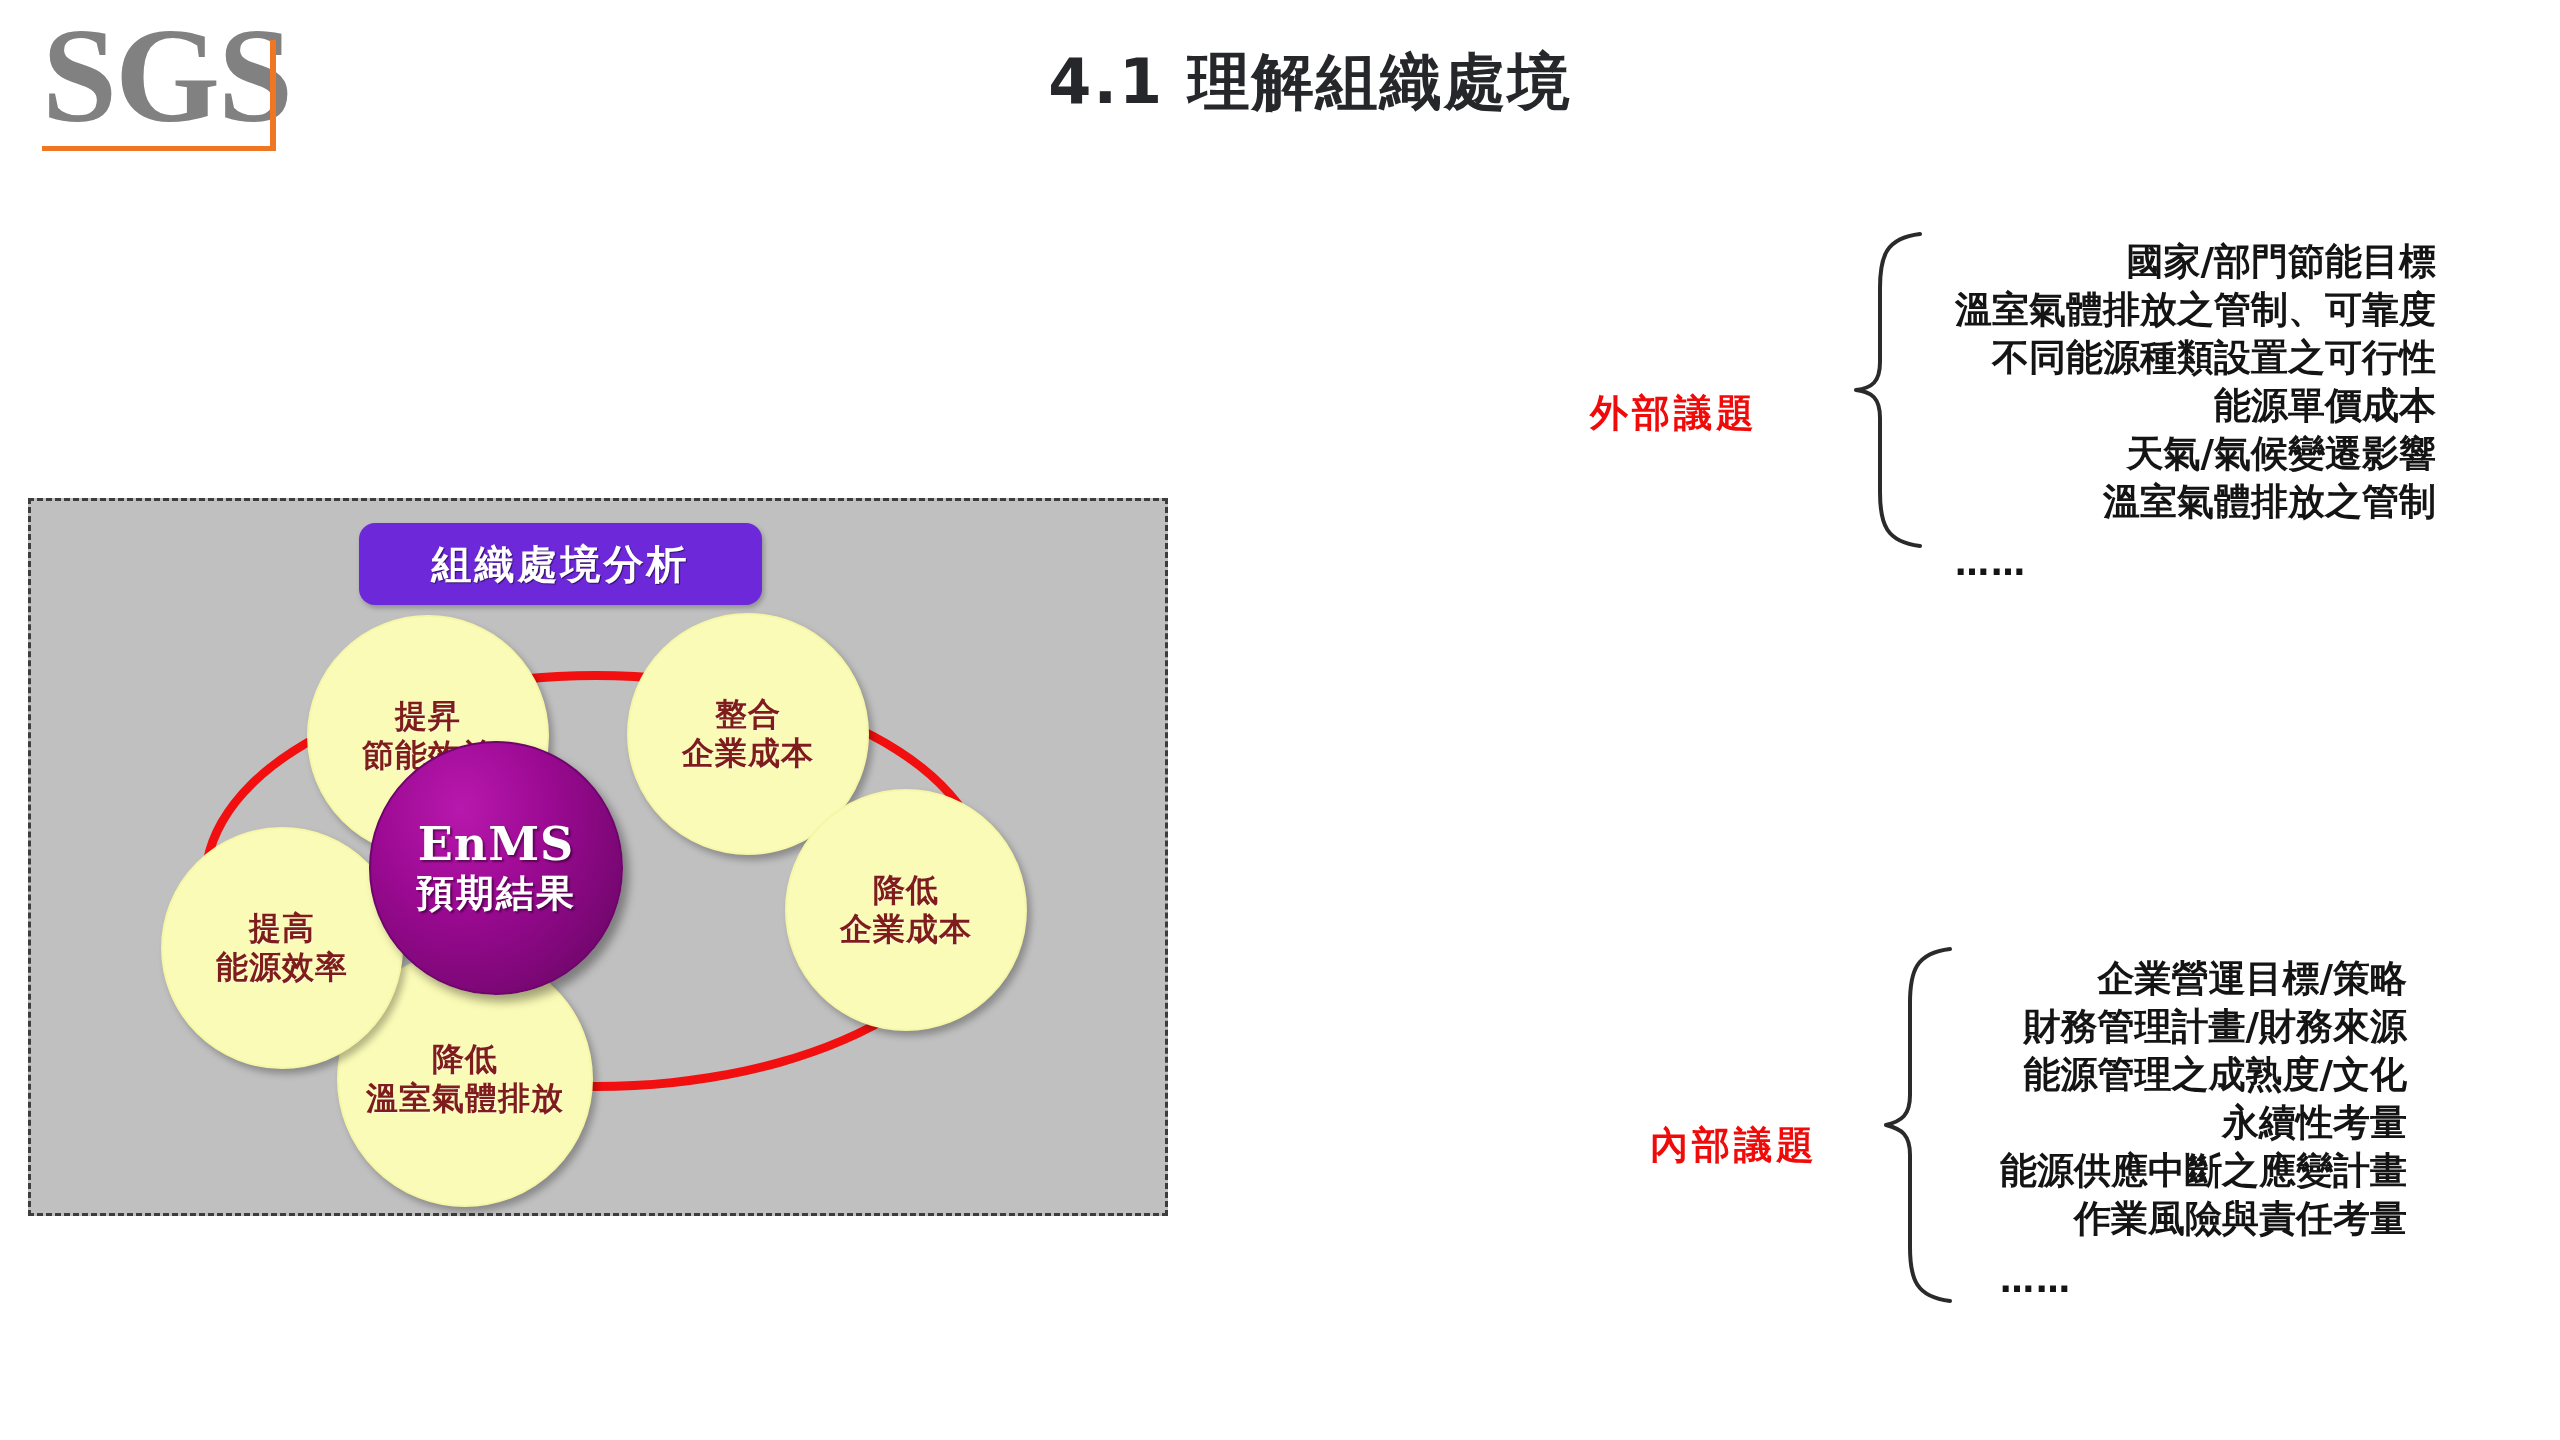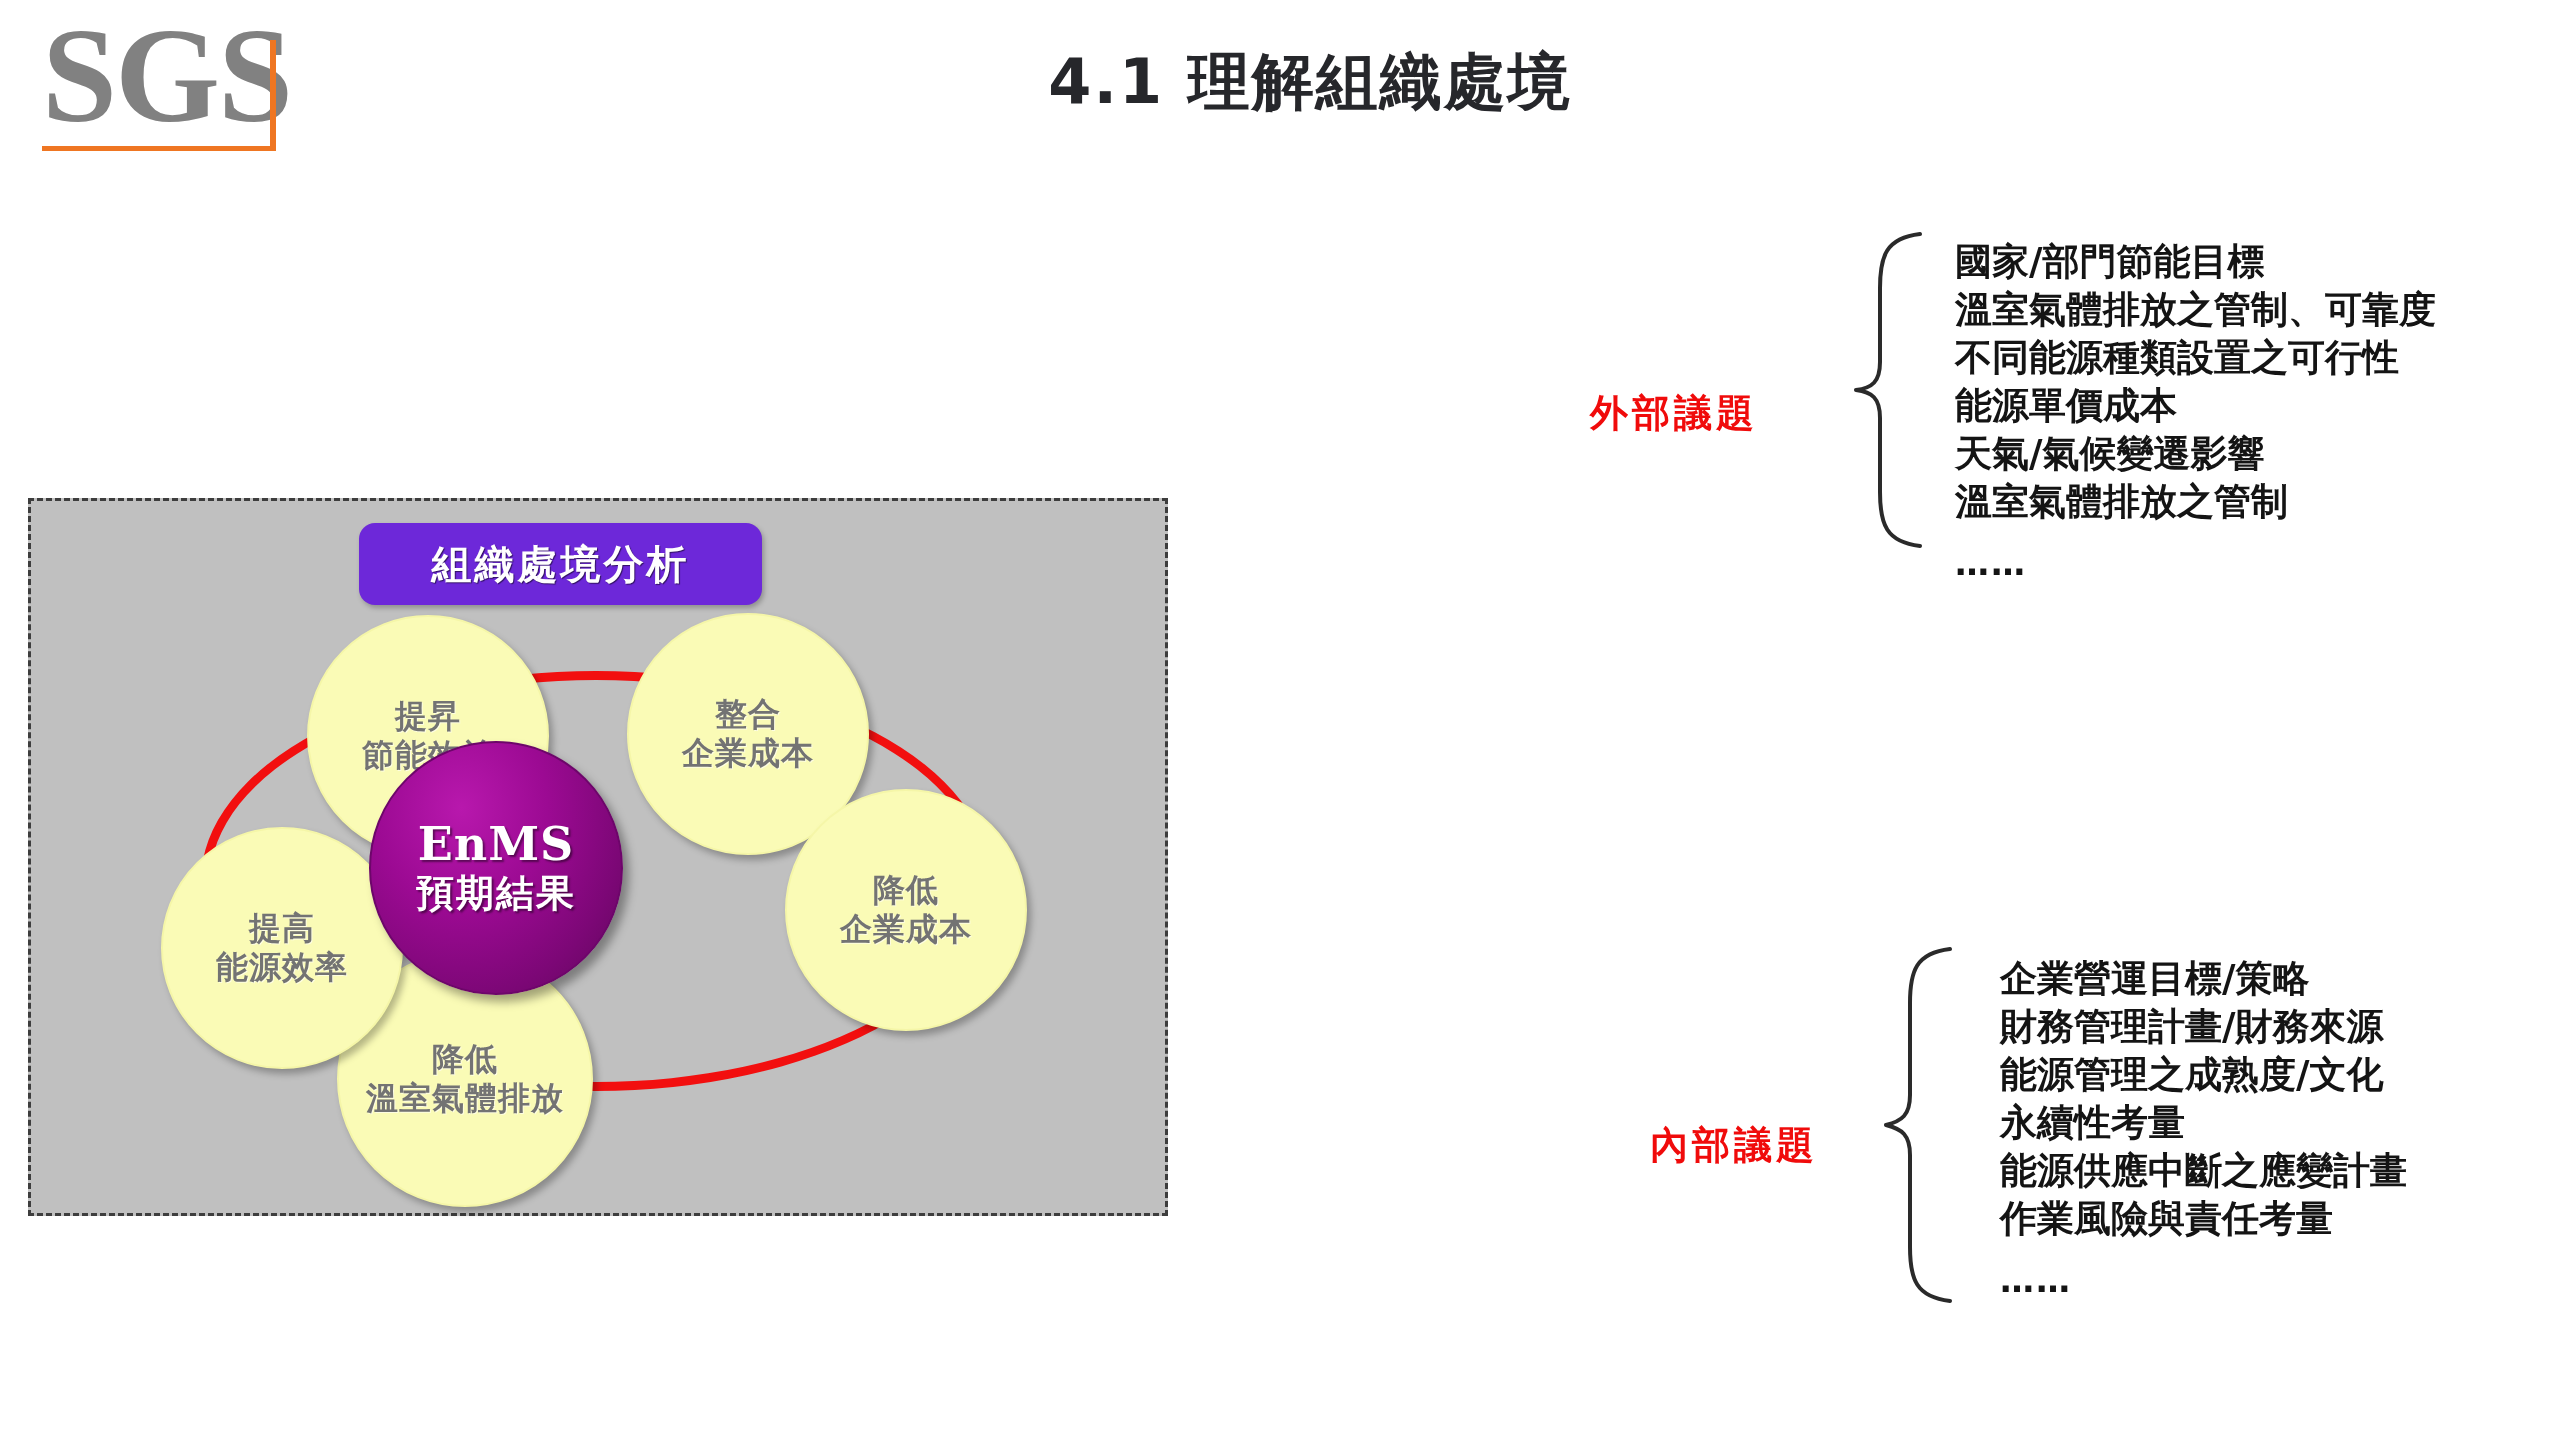--- a/index.html
+++ b/index.html
@@ -121,21 +121,21 @@
     align-items: center;
     justify-content: center;
     text-align: center;
     box-shadow: 4px 5px 7px rgba(0,0,0,0.28);
   }
   .node.yellow {
     background: #fafbb6;
     border: 2px solid #f5f6a8;
   }
   .node.yellow .line {
-    color: #737373;
+    color: #7f1d1d;
     font-weight: bold;
     font-size: 32px;
     line-height: 1.22;
     letter-spacing: 1px;
     text-shadow: 1px 1px 0 rgba(255,255,255,0.6);
   }
   .node.center {
     background: radial-gradient(ellipse at 36% 26%, #b818ad 0%, #9c0a93 38%, #7c0776 72%, #5e0659 100%);
     border: 2px solid #6d066a;
     box-shadow: 6px 7px 10px rgba(0,0,0,0.35);
@@ -186,21 +186,21 @@
   }
   .issue-block .issue-list {
     position: absolute;
     font-size: 37px;
     font-weight: bold;
     color: #141414;
     line-height: 1.30;
     letter-spacing: 0px;
     white-space: nowrap;
   }
-  .issue-block .issue-list .item { display: block; }
+  .issue-block .issue-list .item { display: block; text-align: right; }
   .issue-block .issue-list .ellipsis {
     display: block;
     letter-spacing: 2px;
     font-size: 34px;
     margin-top: 14px;
   }
 
   
   #external-issues { left: 1850px; top: 230px; width: 710px; height: 330px; }
   #external-issues .brace    { left: 0px;  top: 0px; }

